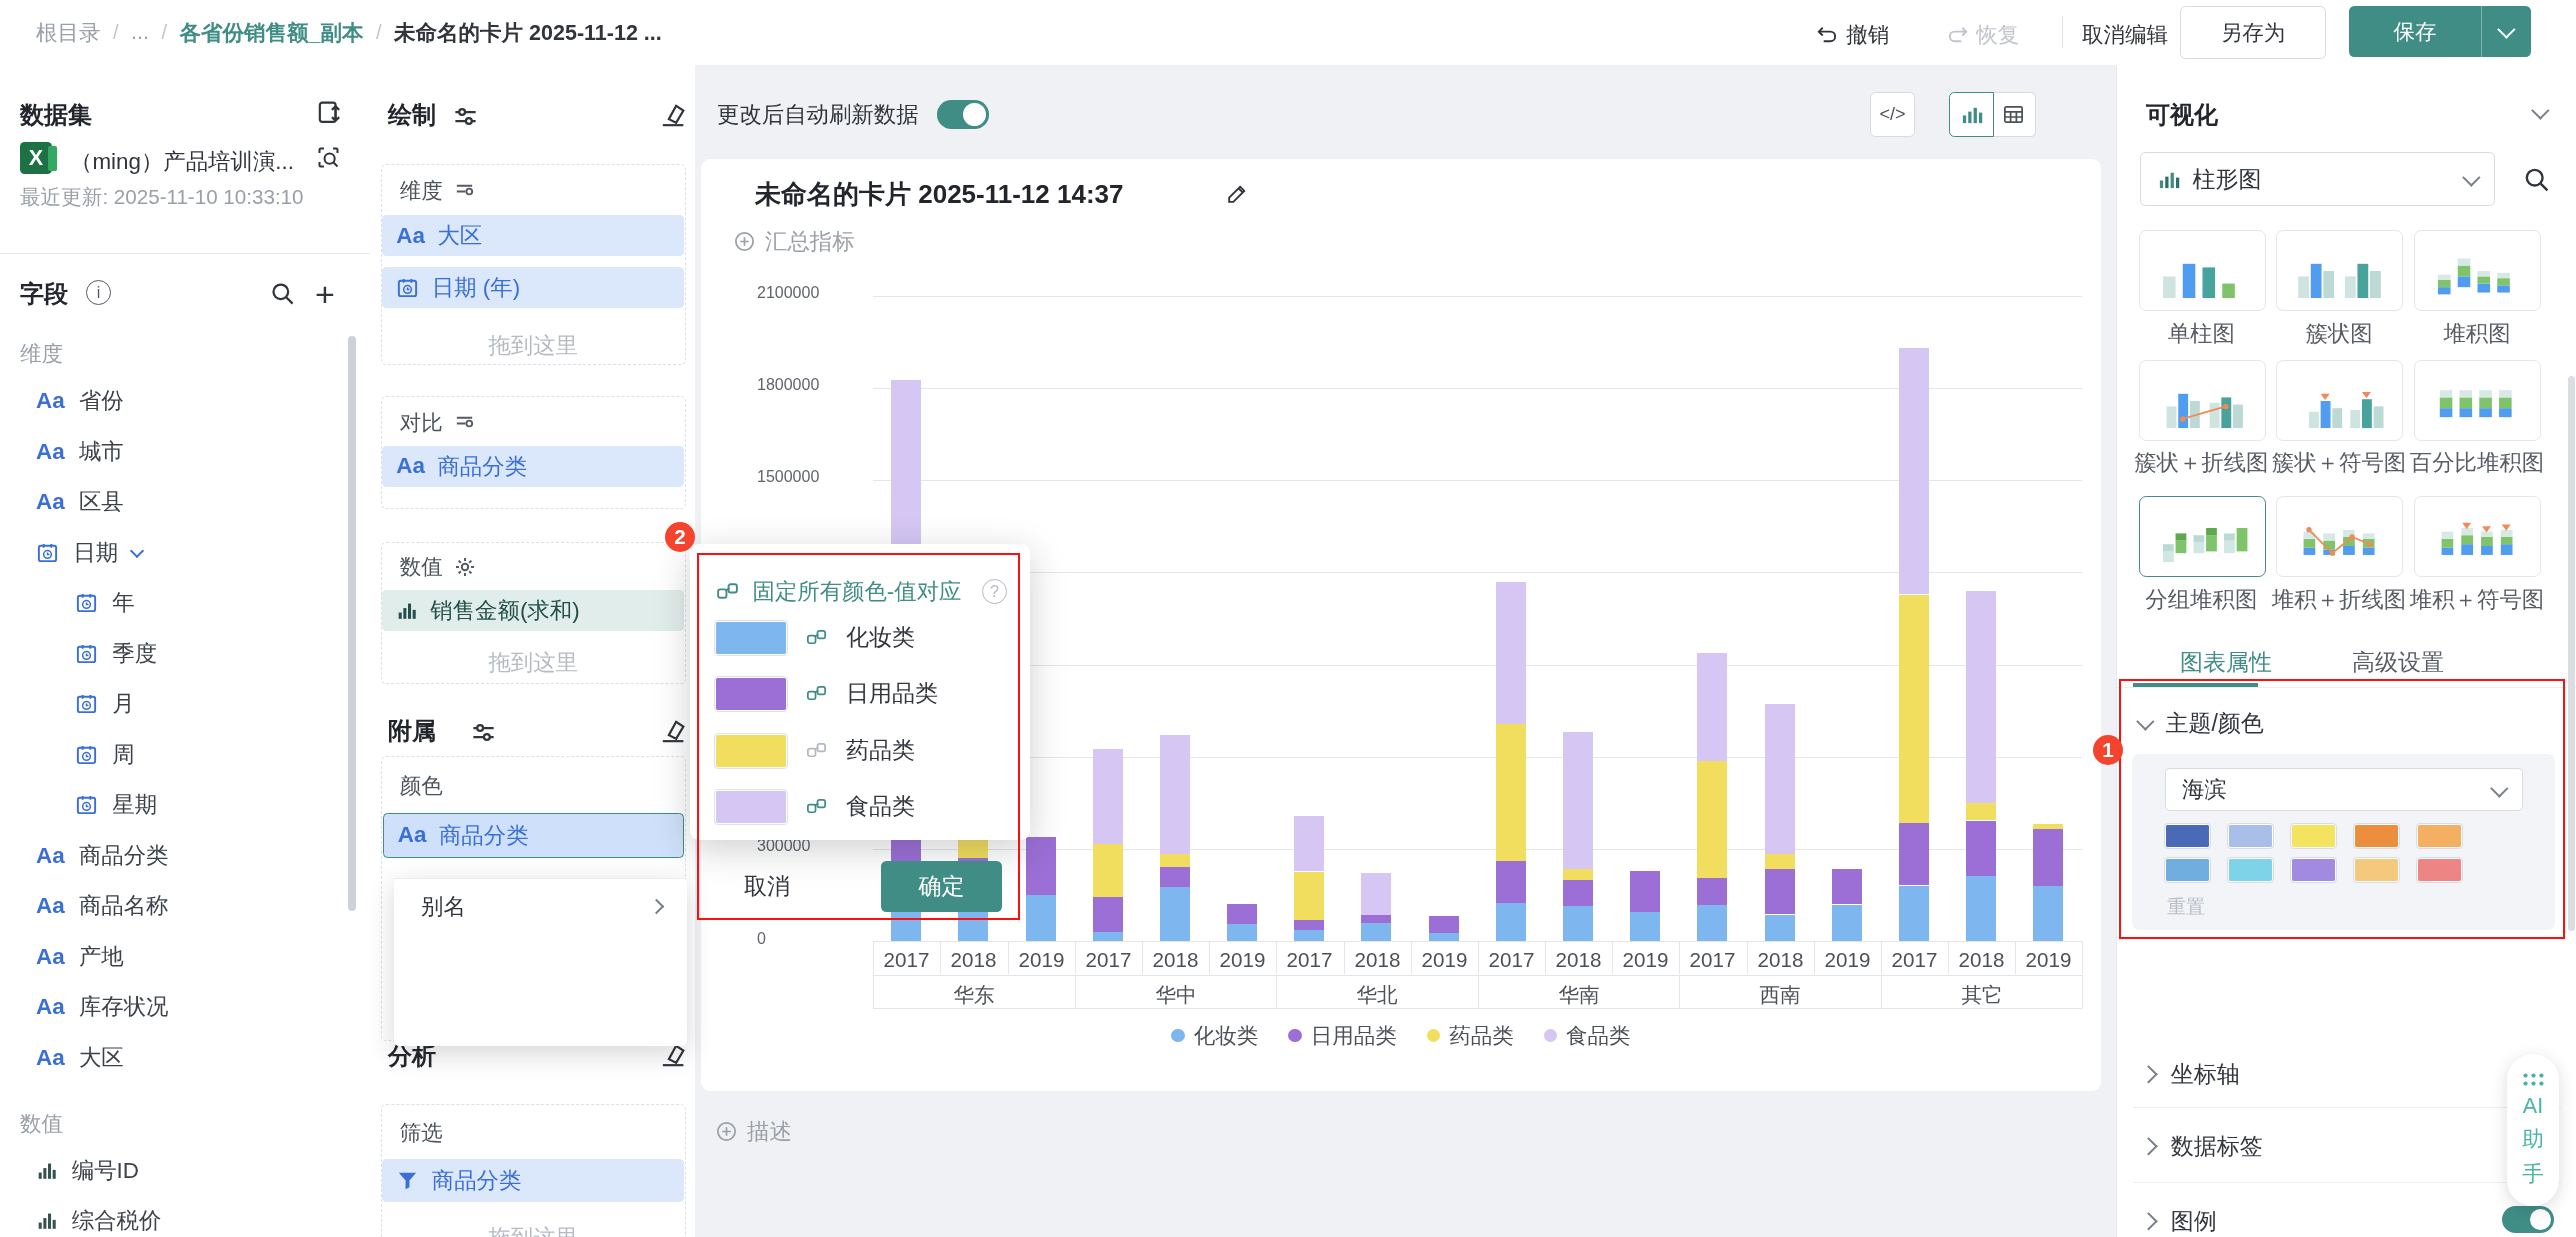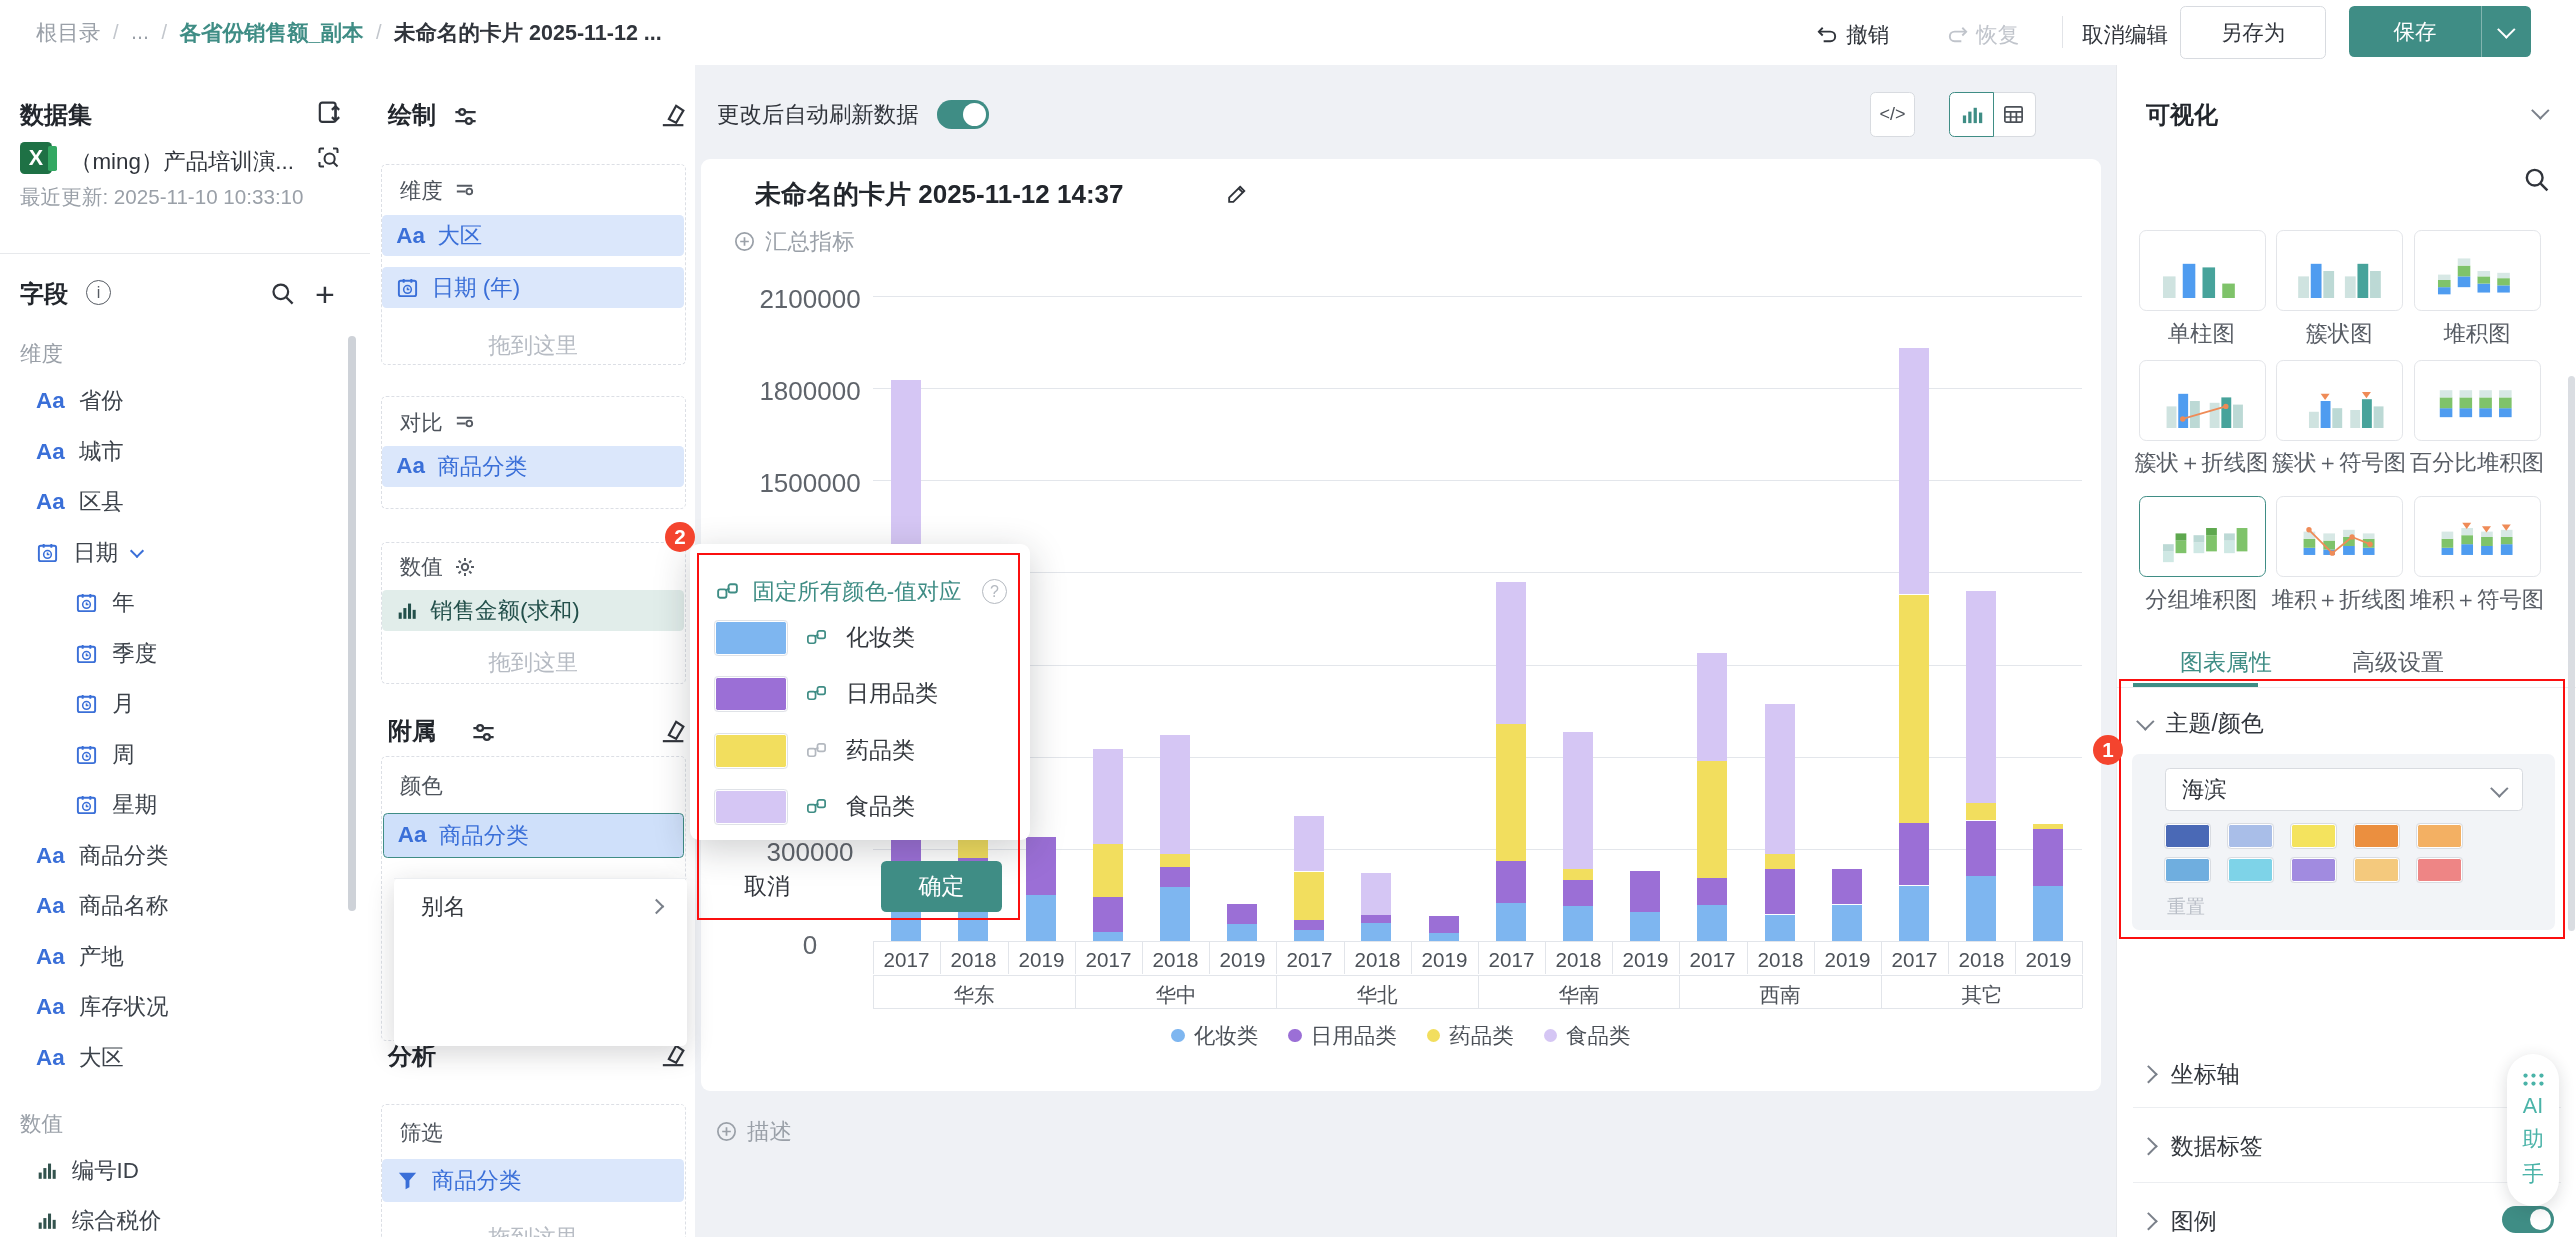--- a/index.html
+++ b/index.html
@@ -24,21 +24,21 @@
   .h1{font-size:24px;font-weight:bold;color:#22262c;}
   .muted{color:#9aa0a8;}
   .seclabel{font-size:21.5px;color:#4d535b;}
   .dashbox{border:1.8px dashed #dcdfe5;border-radius:5.4px;}
   .chip{background:#dbe7fb;border-radius:4.5px;display:flex;align-items:center;font-size:22.4px;color:#3a6fd8;padding-left:14.3px;gap:12.5px;}
   .chip-teal{background:#e1edea;color:#23504b;}
   .drop{font-size:22.4px;color:#b6bbc3;text-align:center;}
   .fieldrow{display:flex;align-items:center;gap:14.3px;font-size:22.4px;color:#3c424a;}
   .aa{color:#3a6fd8;font-size:22.4px;font-weight:bold;}
   .gridline{background:#e3e6eb;height:0.9px;}
-  .ylab{font-size:26px;color:#5f646b;text-align:center;}
+  .ylab{font-size:16px;color:#5f646b;text-align:left;}
   .xlab{font-size:20.6px;color:#4c5158;text-align:center;}
   .legend-item{display:flex;align-items:center;gap:9px;font-size:21.5px;color:#4c5158;}
   .menu{background:#fff;border-radius:5.4px;box-shadow:0 7.2px 27px rgba(31,35,41,.18);}
   .menu-item{font-size:22.4px;color:#33373d;display:flex;align-items:center;justify-content:space-between;padding:0 25px 0 27px;}
   .popup{background:#fff;border-radius:9px;box-shadow:0 9px 36px rgba(31,35,41,.22);}
   .redrect{border:2.7px solid #fb0f0f;pointer-events:none;}
   .badge{width:30px;height:30px;border-radius:50%;background:#f4442e;color:#fff;font-size:20.6px;font-weight:bold;display:flex;align-items:center;justify-content:center;}
   .thumb{border:0.9px solid #e3e5e9;border-radius:7.2px;background:#fff;}
   .thumb.sel{border:1.8px solid #3f8d85;}
   .thumblab{font-size:22.4px;color:#585d65;text-align:center;}
@@ -532,20 +532,30 @@
     <svg width="23" height="23" viewBox="0 0 24 24">
         <circle cx="12" cy="12" r="9" fill="none" stroke="#9aa0a8" stroke-width="1.8"></circle>
         <path d="M12 7.5 v9 M7.5 12 h9" stroke="#9aa0a8" stroke-width="1.8"></path>
       </svg>
     <span style="font-size:22.4px;">描述</span>
   </div>
 
   <div class="abs rightpanel">
     <div class="abs h1" style="left:29px;top:34px;">可视化</div>
     <span class="abs chev chev-d" style="left:417px;top:39px;"></span>
+    <div class="abs flex" style="left:23px;top:87px;width:355px;height:54px;border:0.9px solid #d8dbe0;border-radius:5.4px;background:#fff;padding:0 16px;gap:12.5px;box-sizing:border-box;">
+      <svg width="23" height="23" viewBox="0 0 24 24">
+          <rect x="3" y="13" width="3.4" height="8" fill="#3f8d85"></rect>
+          <rect x="8.6" y="9" width="3.4" height="12" fill="#2c6f69"></rect>
+          <rect x="14.2" y="5" width="3.4" height="16" fill="#3f8d85"></rect>
+          <rect x="19.8" y="10" width="3.4" height="11" fill="#2c6f69"></rect>
+        </svg>
+      <span style="font-size:23px;color:#30343b;flex:1;">柱形图</span>
+      <span class="chev chev-d" style="margin-top:-3.6px;"></span>
+    </div>
     <svg class="abs" style="left:405px;top:100px;" width="29" height="29" viewBox="0 0 24 24">
         <circle cx="10.5" cy="10.5" r="6.5" fill="none" stroke="#30343b" stroke-width="2"></circle>
         <path d="M15.5 15.5 L21 21" stroke="#30343b" stroke-width="2"></path>
       </svg>
     <div id="thumbs" class="abs" style="left:0;top:0;width:460px;height:627px;">
         <div class="thumb" style="position: absolute; left: 21.5px; top: 165px; width: 125px; height: 79px; display: flex; align-items: center; justify-content: center;">
           <svg width="97" height="54" viewBox="0 0 108 60">
             <rect x="10" y="36" width="14" height="32" fill="#cfe3e0"></rect>
             <rect x="32" y="22" width="14" height="46" fill="#4f9cf0"></rect>
             <rect x="54" y="26" width="14" height="42" fill="#47a39b"></rect>

